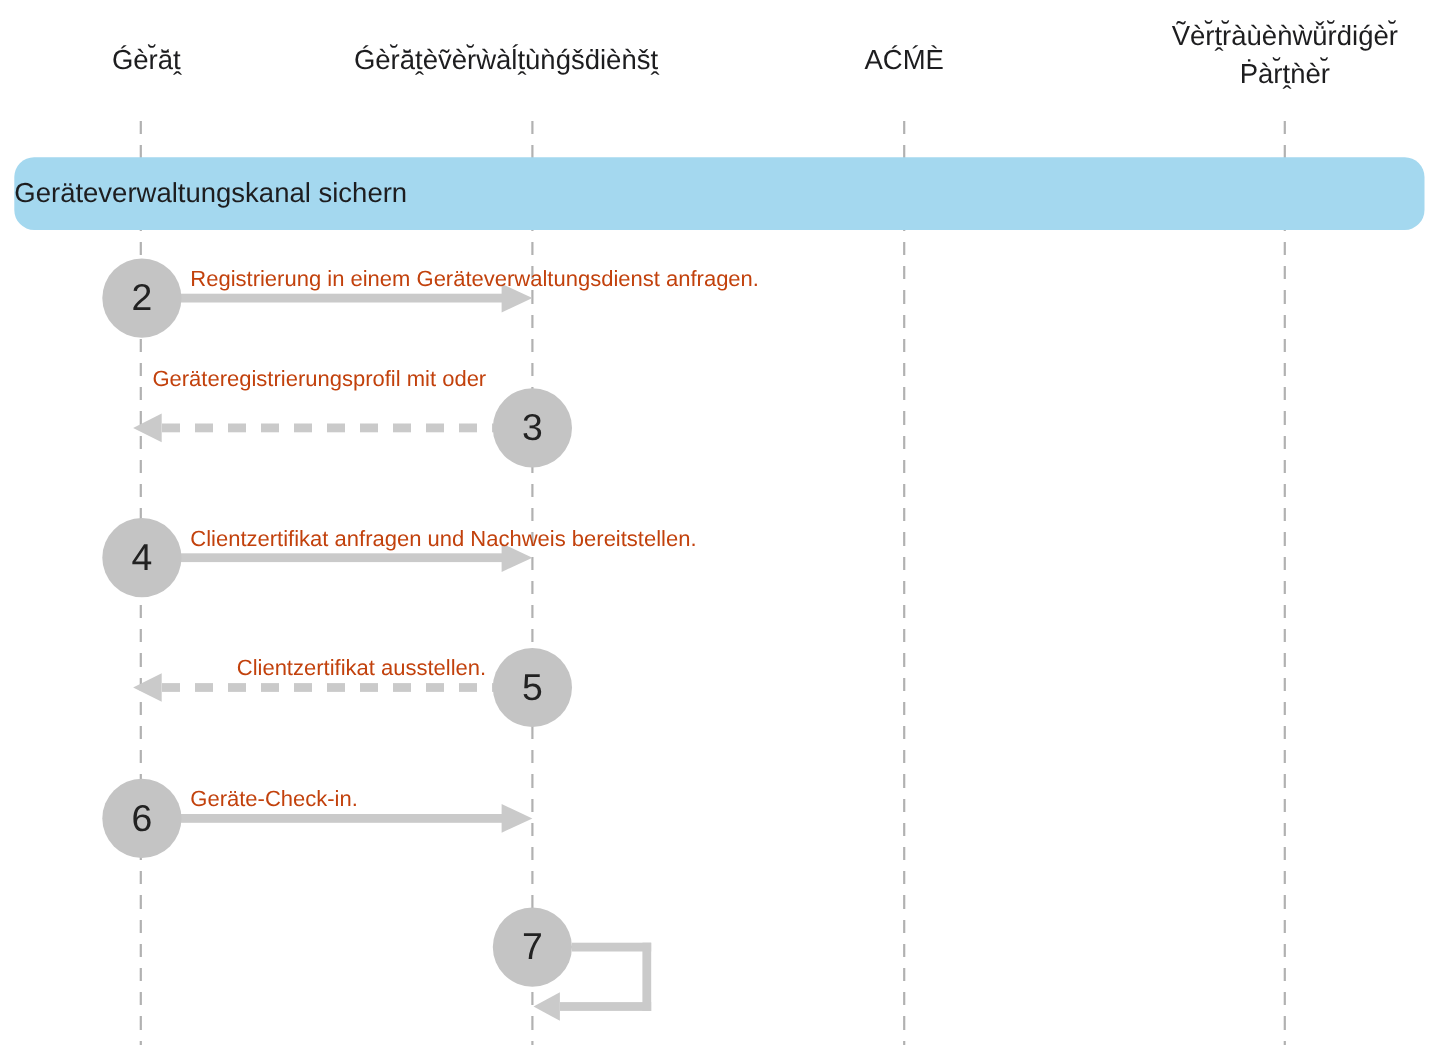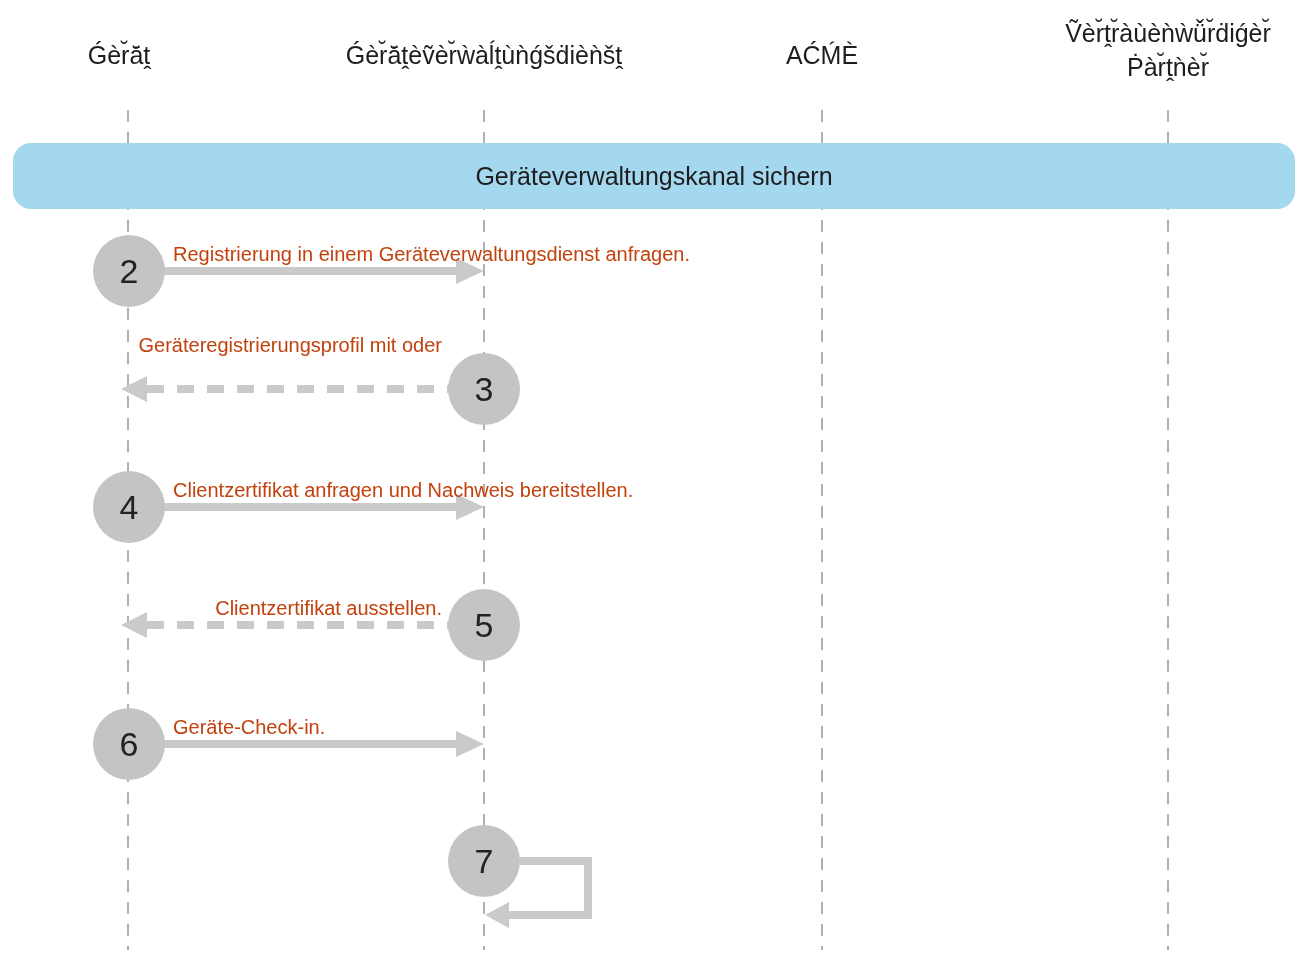--- a/index.html
+++ b/index.html
@@ -34,37 +34,37 @@
     position: absolute;
     transform: translateX(-50%);
     text-align: center;
     font-size: 25px;
     line-height: 34px;
     white-space: nowrap;
     color: #1d1d1f;
   }
   .actor.single { top: 38px; }
   .actor.two-line { top: 16px; white-space: normal; }
-  .actor.a1 { left: 119px; }
-  .actor.a2 { left: 484px; }
+  .actor.a1 { left: 133px; }
+  .actor.a2 { left: 460px; }
   .actor.a3 { left: 822px; }
   .actor.a4 { left: 1168px; width: 280px; }
 
   
   .banner {
     position: absolute;
     left: 13px;
     top: 143px;
     width: 1282px;
     height: 66px;
     background: #a4d8ef;
     border-radius: 18px;
     display: flex;
     align-items: center;
-    justify-content: center;
+    justify-content: flex-start;
     font-size: 25px;
     color: #1d1d1f;
   }
 
   
   .badge {
     position: absolute;
     width: 72px;
     height: 72px;
     border-radius: 50%;

